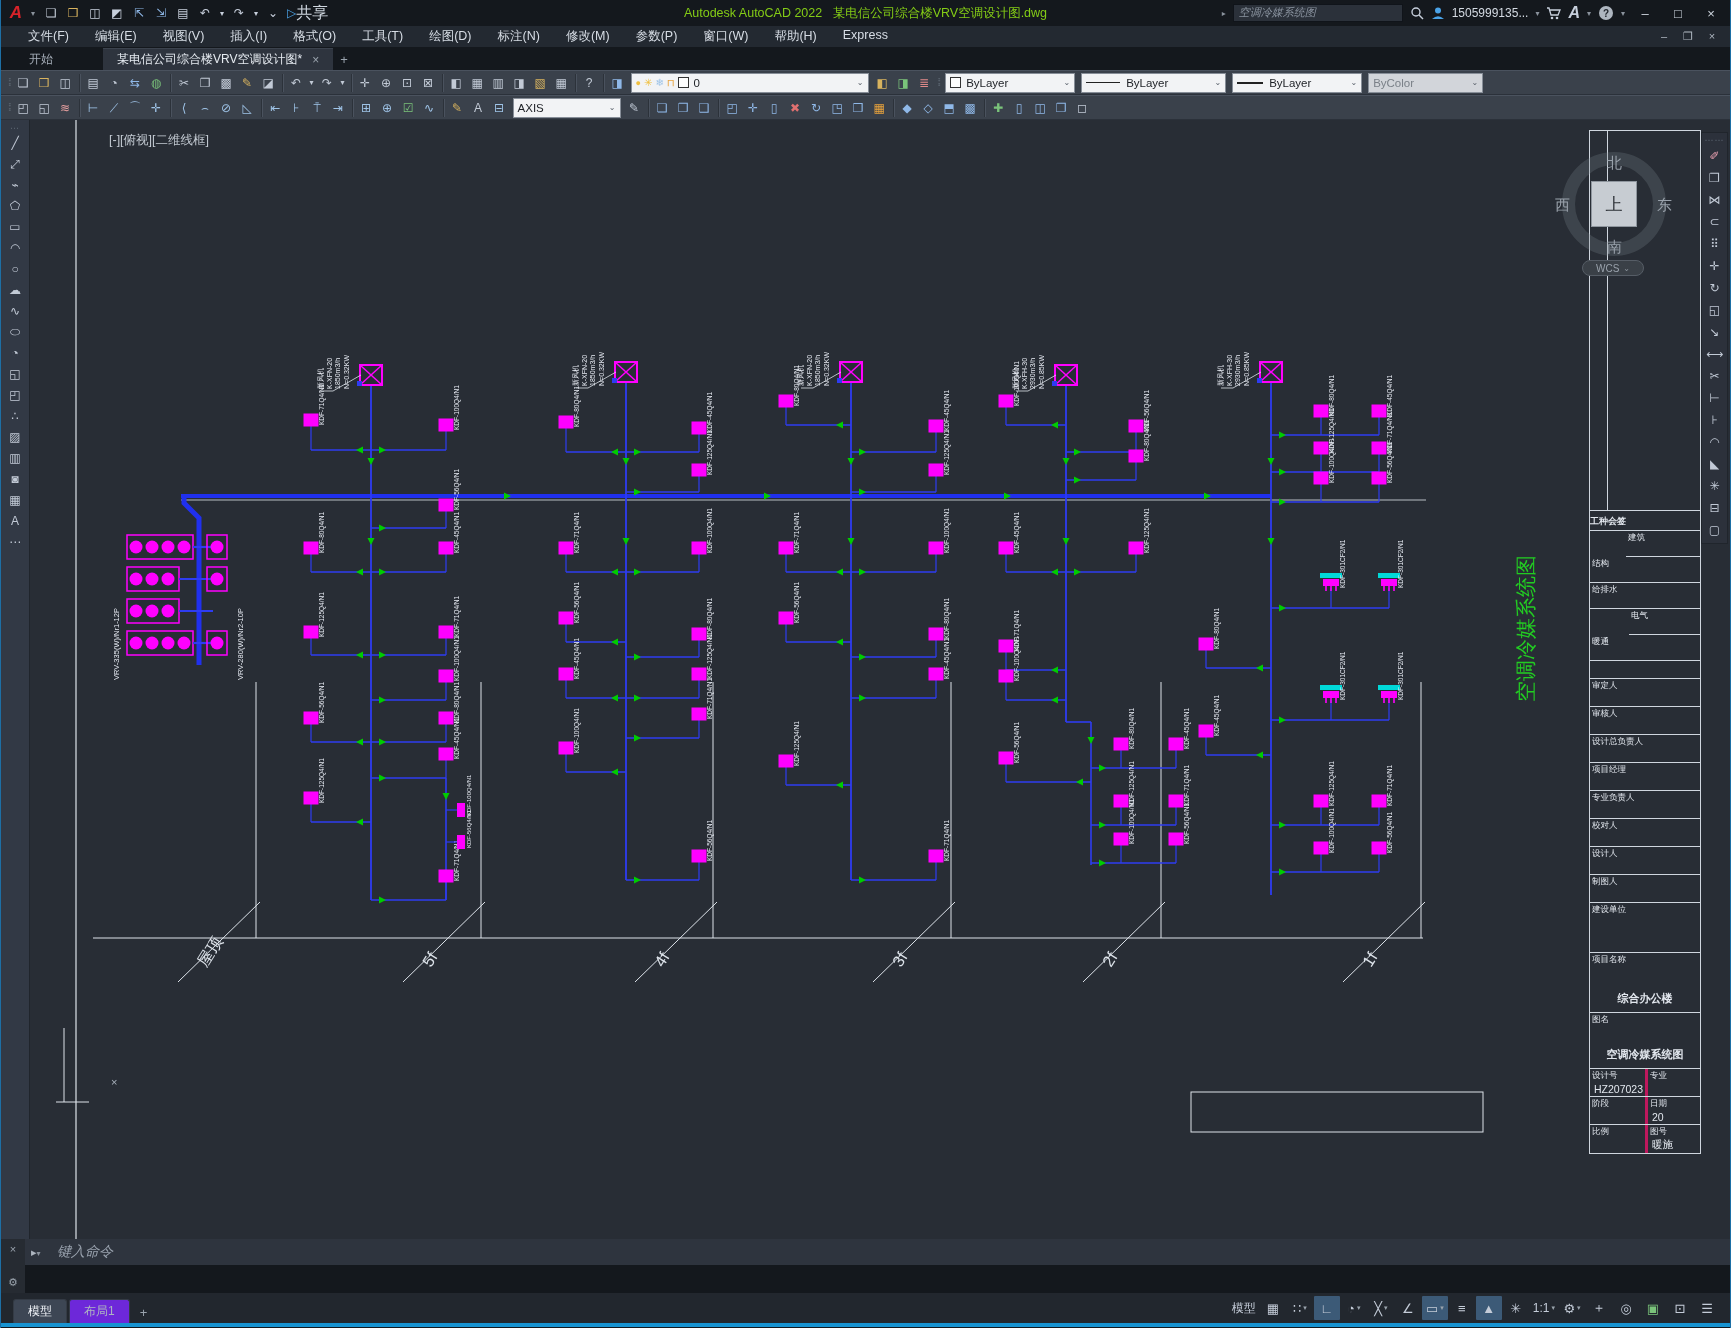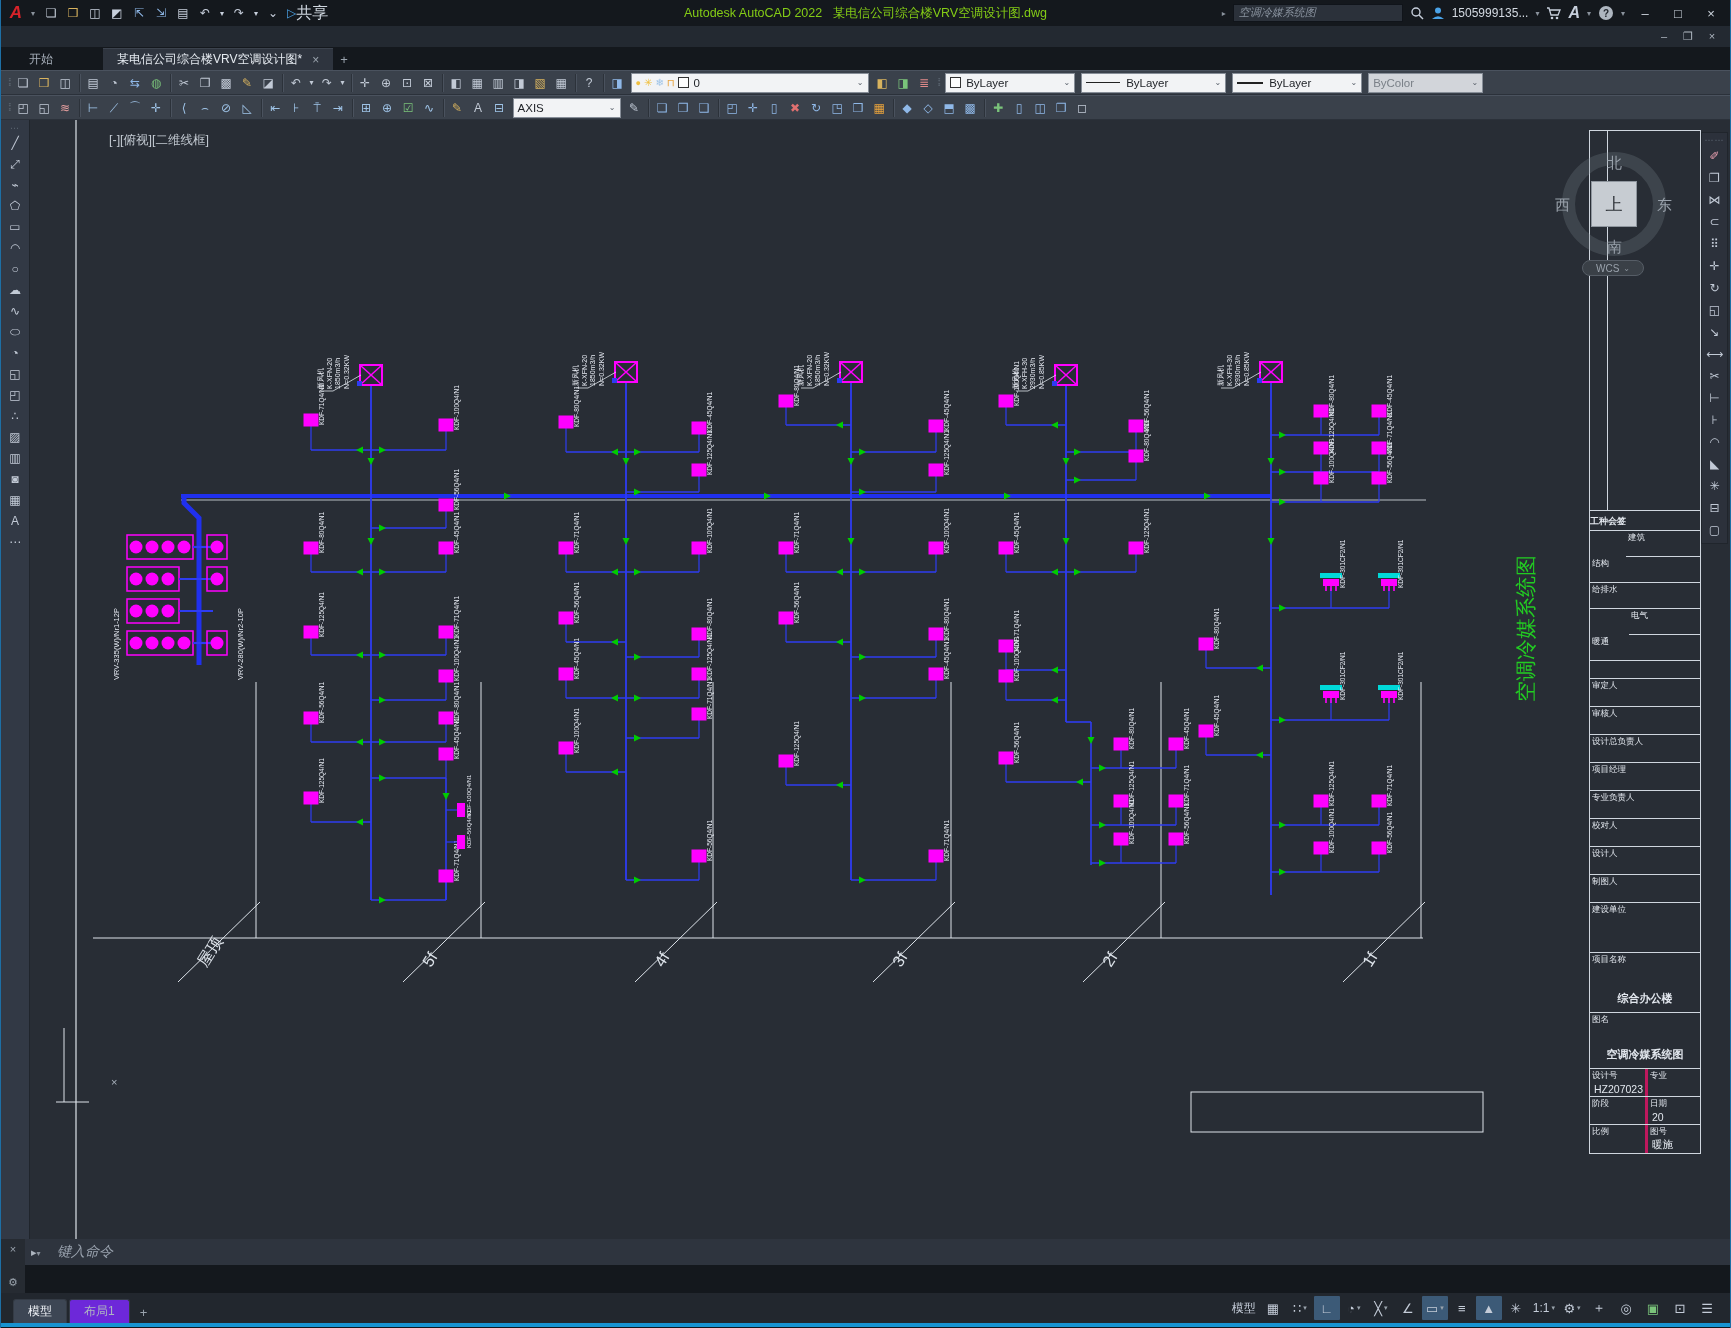--- a/index.html
+++ b/index.html
@@ -164,20 +164,35 @@
         <text x="8" y="11.5" font-size="10" text-anchor="middle" fill="#22272e" font-weight="bold">?</text>
       </svg>
     <span class="dd">▾</span>
     <span class="winbtn">–</span>
     <span class="winbtn">□</span>
     <span class="winbtn">×</span>
   </div>
 </div>
 
 <div class="menubar">
+  <div id="menus" style="display:flex;">
+      <div class="mi">文件(F)</div>
+      <div class="mi">编辑(E)</div>
+      <div class="mi">视图(V)</div>
+      <div class="mi">插入(I)</div>
+      <div class="mi">格式(O)</div>
+      <div class="mi">工具(T)</div>
+      <div class="mi">绘图(D)</div>
+      <div class="mi">标注(N)</div>
+      <div class="mi">修改(M)</div>
+      <div class="mi">参数(P)</div>
+      <div class="mi">窗口(W)</div>
+      <div class="mi">帮助(H)</div>
+      <div class="mi">Express</div>
+    </div>
   <div class="docwin">
     <span>–</span>
     <span>❐</span>
     <span>×</span>
   </div>
 </div>
 
 <div class="tabbar">
   <div class="ftab start">开始</div>
   <div class="ftab active">

